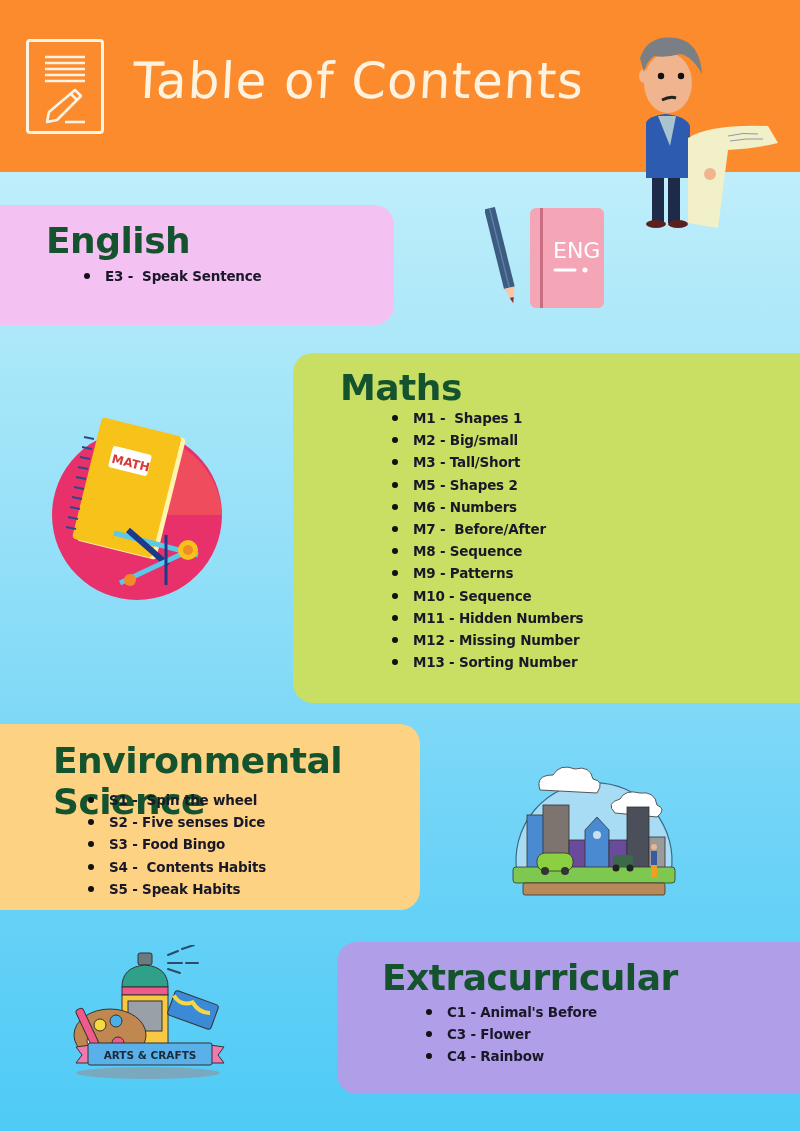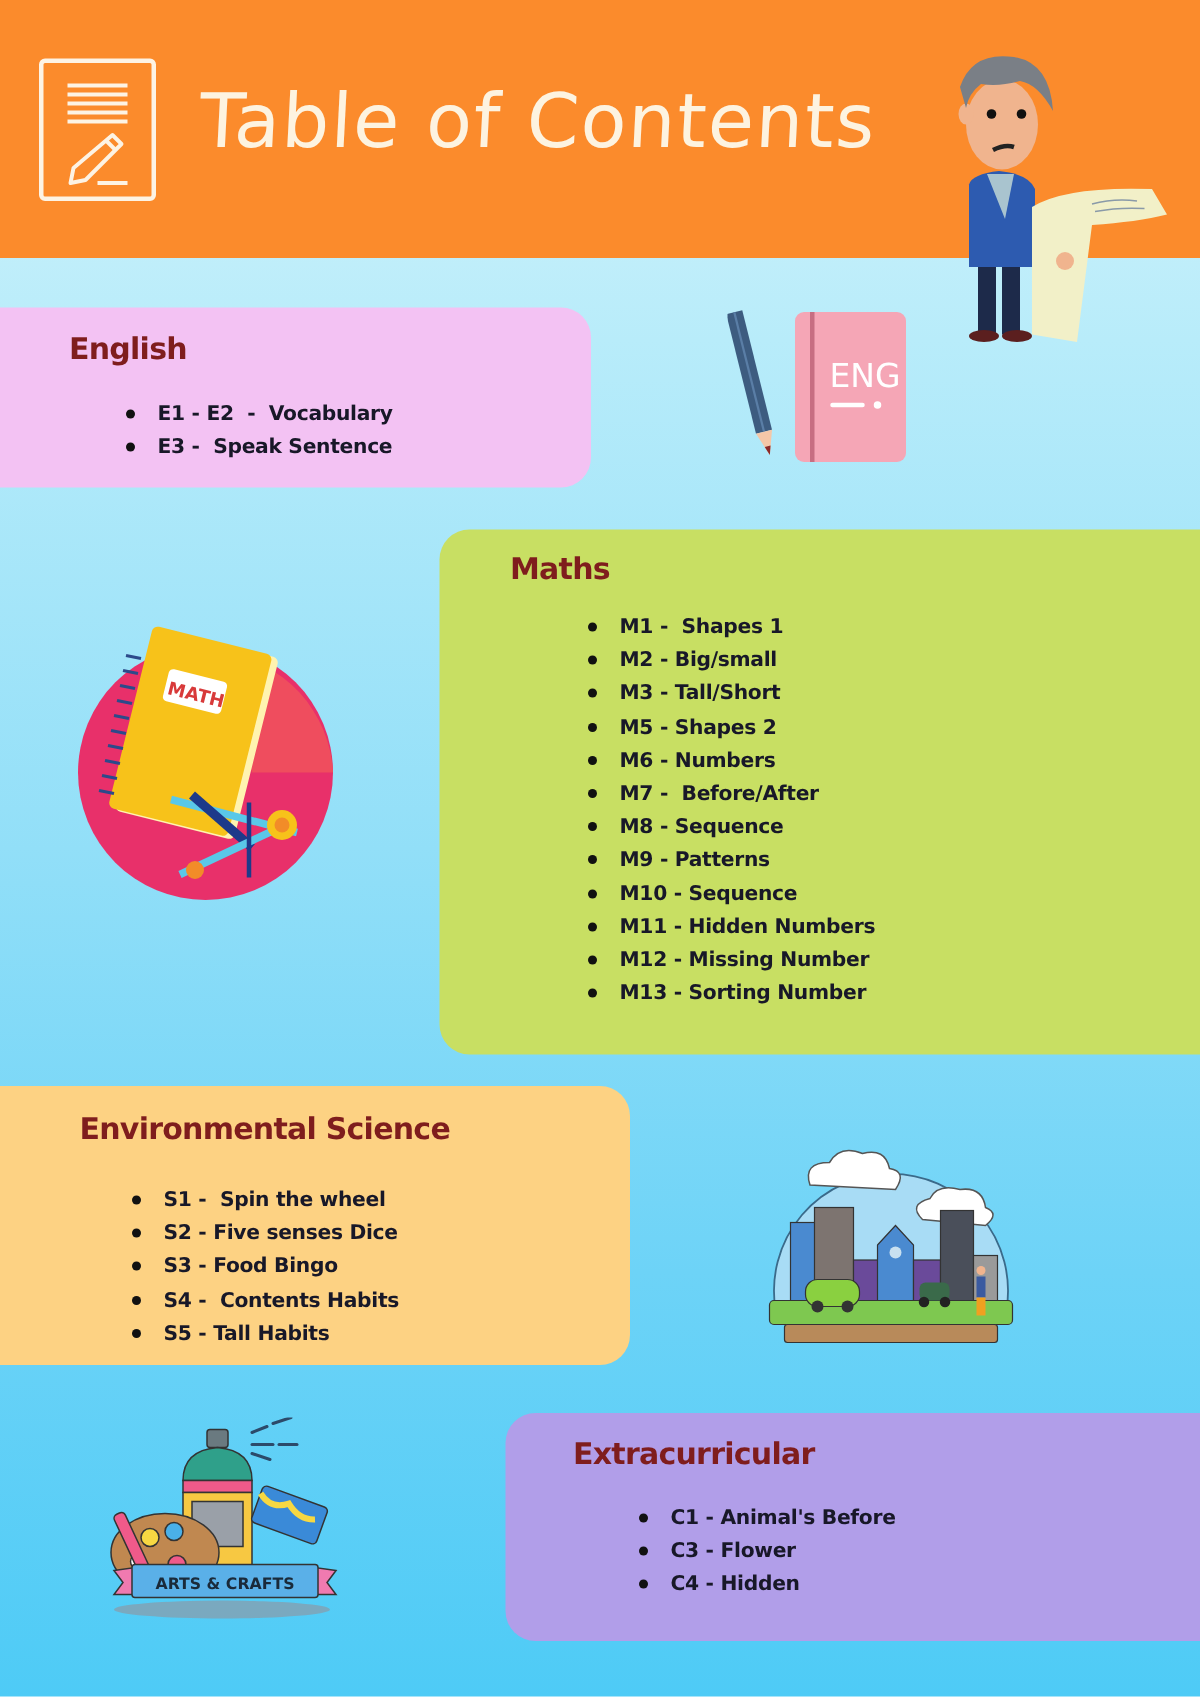--- a/index.html
+++ b/index.html
@@ -27,21 +27,21 @@
     }
     .character { position: absolute; left: 618px; top: 28px; width: 170px; height: 205px; }
 
     .panel { position: absolute; border-radius: 20px; }
     .panel-english { left: -20px; top: 205px; width: 414px; height: 120px; background: #f3c2f3; }
     .panel-maths { left: 293px; top: 353px; width: 530px; height: 350px; background: #c8df63; }
     .panel-env { left: -20px; top: 724px; width: 440px; height: 186px; background: #fdd283; }
     .panel-extra { left: 337px; top: 942px; width: 490px; height: 152px; background: #b19ee9; }
 
     .panel h2 {
-      position: absolute; font-size: 20px; font-weight: bold; color: #7f1d1d;
+      position: absolute; font-size: 36px; font-weight: bold; color: #14532d;
       font-family: "DejaVu Sans", sans-serif; letter-spacing: -0.5px;
     }
     .panel ul { position: absolute; list-style: none; }
     .panel li {
       position: relative; font-size: 13.5px; font-weight: bold; color: #181828;
       height: 22.2px; line-height: 22.2px; padding-left: 21px;
       font-family: "DejaVu Sans", sans-serif; letter-spacing: -0.2px;
       white-space: pre;
     }
     .panel li::before {
@@ -106,21 +106,20 @@
     <path d="M70 110 Q92 96 150 98 L160 115 Q140 120 110 122 L100 200 L70 195 Z" fill="#f2f0c8"></path>
     <path d="M110 108 Q125 104 140 106" stroke="#8a9aa8" stroke-width="1" fill="none"></path>
     <path d="M112 113 Q128 110 145 111" stroke="#8a9aa8" stroke-width="1" fill="none"></path>
     <circle cx="92" cy="146" r="6" fill="#f0b48e"></circle>
   </svg>
 </div>
 
 <div class="panel panel-english">
   <h2>English</h2>
   <ul>
-    <li>E1 - E2  -  Vocabulary</li>
     <li>E3 -  Speak Sentence</li>
   </ul>
 </div>
 
 <div class="illus illus-eng">
   <svg width="125" height="112" viewBox="0 0 125 112">
     <g transform="rotate(-14 20 60)">
       <rect x="12" y="6" width="11" height="82" fill="#3d5c80"></rect>
       <line x1="17.5" y1="6" x2="17.5" y2="88" stroke="#5a7ea6" stroke-width="1.5"></line>
       <polygon points="12,88 23,88 17.5,104" fill="#f4c7a8"></polygon>
@@ -182,21 +181,21 @@
   </svg>
 </div>
 
 <div class="panel panel-env">
   <h2>Environmental Science</h2>
   <ul>
     <li>S1 -  Spin the wheel</li>
     <li>S2 - Five senses Dice</li>
     <li>S3 - Food Bingo</li>
     <li>S4 -  Contents Habits</li>
-    <li>S5 - Tall Habits</li>
+    <li>S5 - Speak Habits</li>
   </ul>
 </div>
 
 <div class="illus illus-city">
   <svg width="178" height="145" viewBox="0 0 178 145">
     <path d="M12 118 A78 78 0 1 1 166 118" fill="#a8dcf5" stroke="#3a6a8a" stroke-width="1.2"></path>
     <path d="M35 35 Q30 20 48 20 Q55 8 70 14 Q85 10 88 24 Q100 26 92 38 Z" fill="#fff" stroke="#555" stroke-width="1"></path>
     <path d="M110 58 Q100 48 115 44 Q120 34 135 38 Q150 36 152 50 Q162 54 152 62 Z" fill="#fff" stroke="#555" stroke-width="1"></path>
     <rect x="22" y="60" width="20" height="55" fill="#4a8ad0" stroke="#333" stroke-width="0.8"></rect>
     <rect x="38" y="50" width="26" height="65" fill="#7d7470" stroke="#333" stroke-width="0.8"></rect>
@@ -218,21 +217,21 @@
     <rect x="146" y="110" width="6" height="12" fill="#f0a020"></rect>
     <circle cx="149" cy="92" r="3" fill="#f0b48e"></circle>
   </svg>
 </div>
 
 <div class="panel panel-extra">
   <h2>Extracurricular</h2>
   <ul>
     <li>C1 - Animal's Before</li>
     <li>C3 - Flower</li>
-    <li>C4 - Hidden</li>
+    <li>C4 - Rainbow</li>
   </ul>
 </div>
 
 <div class="illus illus-arts">
   <svg width="160" height="135" viewBox="0 0 160 135">
     <ellipse cx="78" cy="128" rx="72" ry="6" fill="#8a9aa8" opacity="0.7"></ellipse>
     <g stroke="#2c4a6a" stroke-width="2" stroke-linecap="round">
       <line x1="98" y1="10" x2="108" y2="6"></line>
         <line x1="112" y1="4" x2="124" y2="0"></line>
       <line x1="98" y1="18" x2="112" y2="18"></line>

